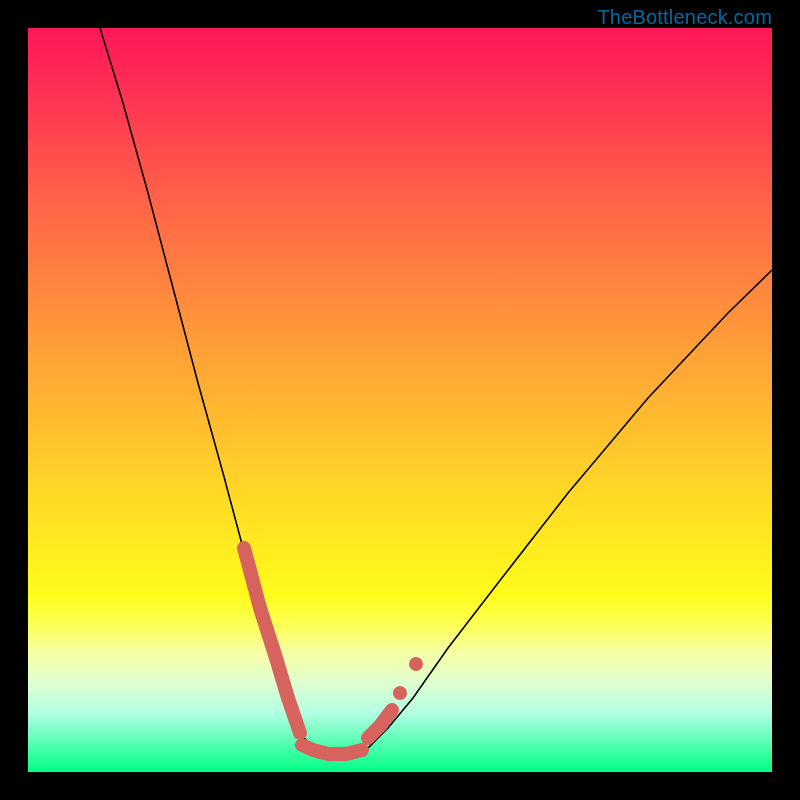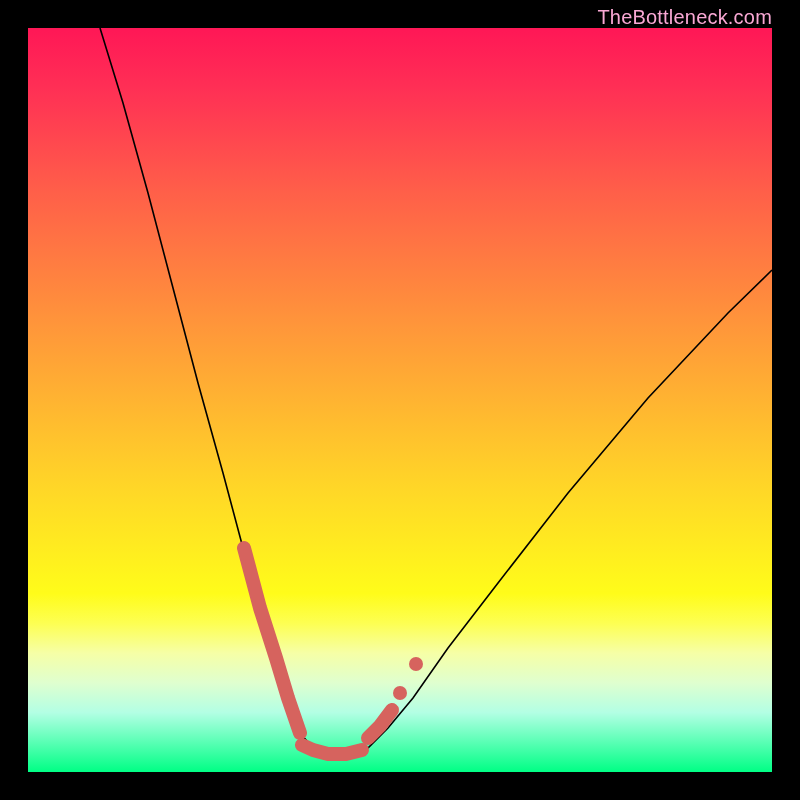--- a/index.html
+++ b/index.html
@@ -28,21 +28,21 @@
       #f6ffa6 84%,
       #dfffcf 88%,
       #b3ffe4 92%,
       #00ff85 100%
     );
   }
   .watermark {
     position: absolute;
     top: 6px;
     right: 28px;
-    color: #f9a8d4;
+    color: #0369a1;
     font-size: 20px;
     font-weight: 500;
     letter-spacing: 0.2px;
   }
   svg.plot {
     position: absolute;
     left: 0; top: 0;
     width: 744px;
     height: 744px;
     overflow: visible;

